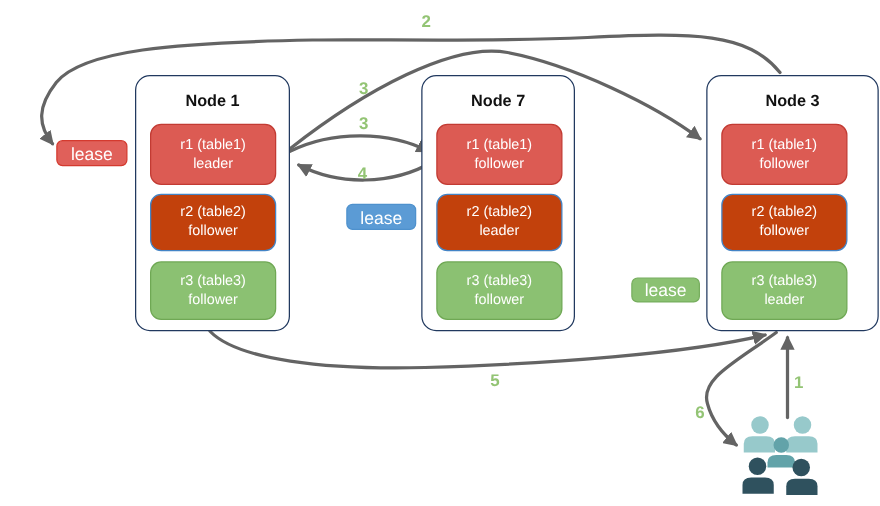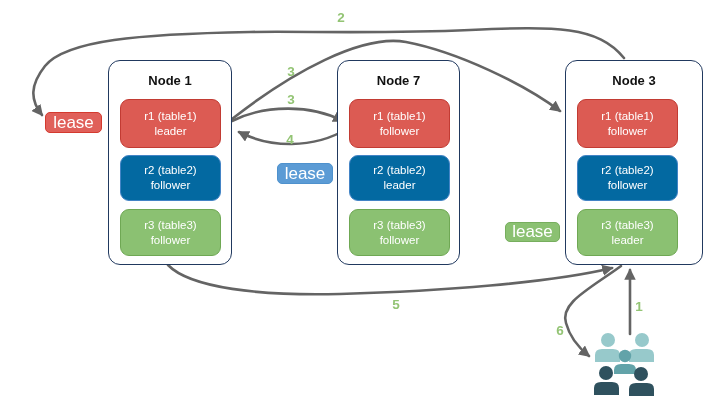--- a/index.html
+++ b/index.html
@@ -47,29 +47,29 @@
     justify-content: center;
     color: #ffffff;
     font-size: 11.5px;
     line-height: 1.3;
     text-align: center;
   }
   .replica.pos-0 { top: 38px;  height: 49px; }
   .replica.pos-1 { top: 94px;  height: 46px; }
   .replica.pos-2 { top: 148px; height: 47px; }
   .replica.red   { background: #dc5b53; border: 1.4px solid #c23b33; }
-  .replica.blue  { background: #0369a1; border: 1.4px solid #4384c6; }
+  .replica.blue  { background: #c2410c; border: 1.4px solid #4384c6; }
   .replica.green { background: #8bc172; border: 1.4px solid #6fa854; }
   .lease {
     position: absolute;
     display: flex;
     align-items: center;
     justify-content: center;
     color: #ffffff;
-    font-size: 17px;
+    font-size: 14px;
     border-radius: 5px;
     z-index: 3;
   }
   .lease-red   { left: 45px;  top: 112px; width: 57px; height: 21px; background: #e0605a; border: 1.6px solid #d43a2f; }
   .lease-blue  { left: 277px; top: 163px; width: 56px; height: 21px; background: #5b9bd5; border: 1.4px solid #4e91cd; }
   .lease-green { left: 505px; top: 222px; width: 55px; height: 20px; background: #8bc172; border: 1.4px solid #77ae5e; }
   .step-label {
     position: absolute;
     transform: translate(-50%, -50%);
     font-size: 13.5px;

